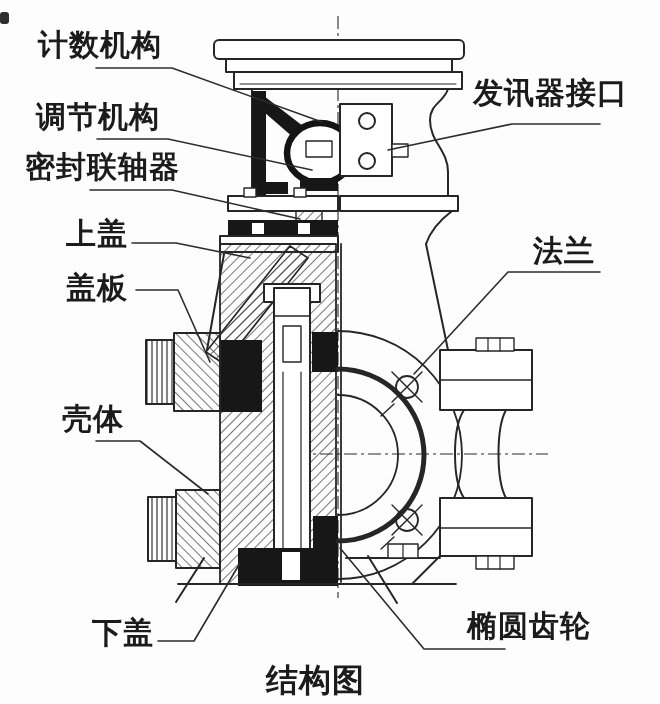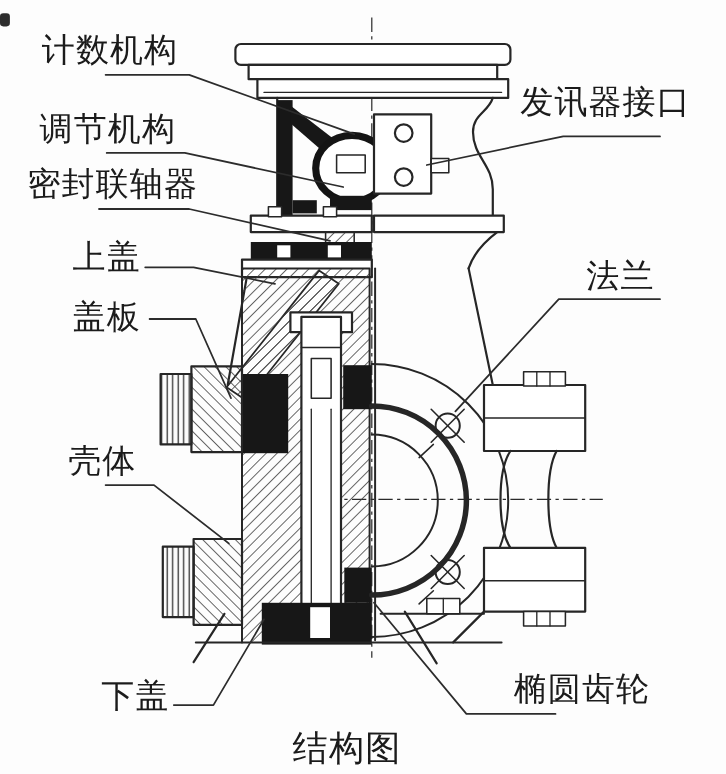--- a/index.html
+++ b/index.html
@@ -2,20 +2,21 @@
 <html><head>
 <meta charset="utf-8">
 <style>
   html,body{margin:0;padding:0;background:#ffffff;}
   .page{
     position:relative;
     width:660px;height:704px;
     background:#fdfdfd;
     overflow:hidden;
     font-family:"DejaVu Sans", sans-serif;
+    font-weight:bold;
   }
   svg{display:block;}
   text{
     font-family:"DejaVu Sans", sans-serif;
     fill:#1b1b1b;
     letter-spacing:1px;
   }
   .lbl{font-size:30px;}
   .cap{font-size:32px;}
 </style>

